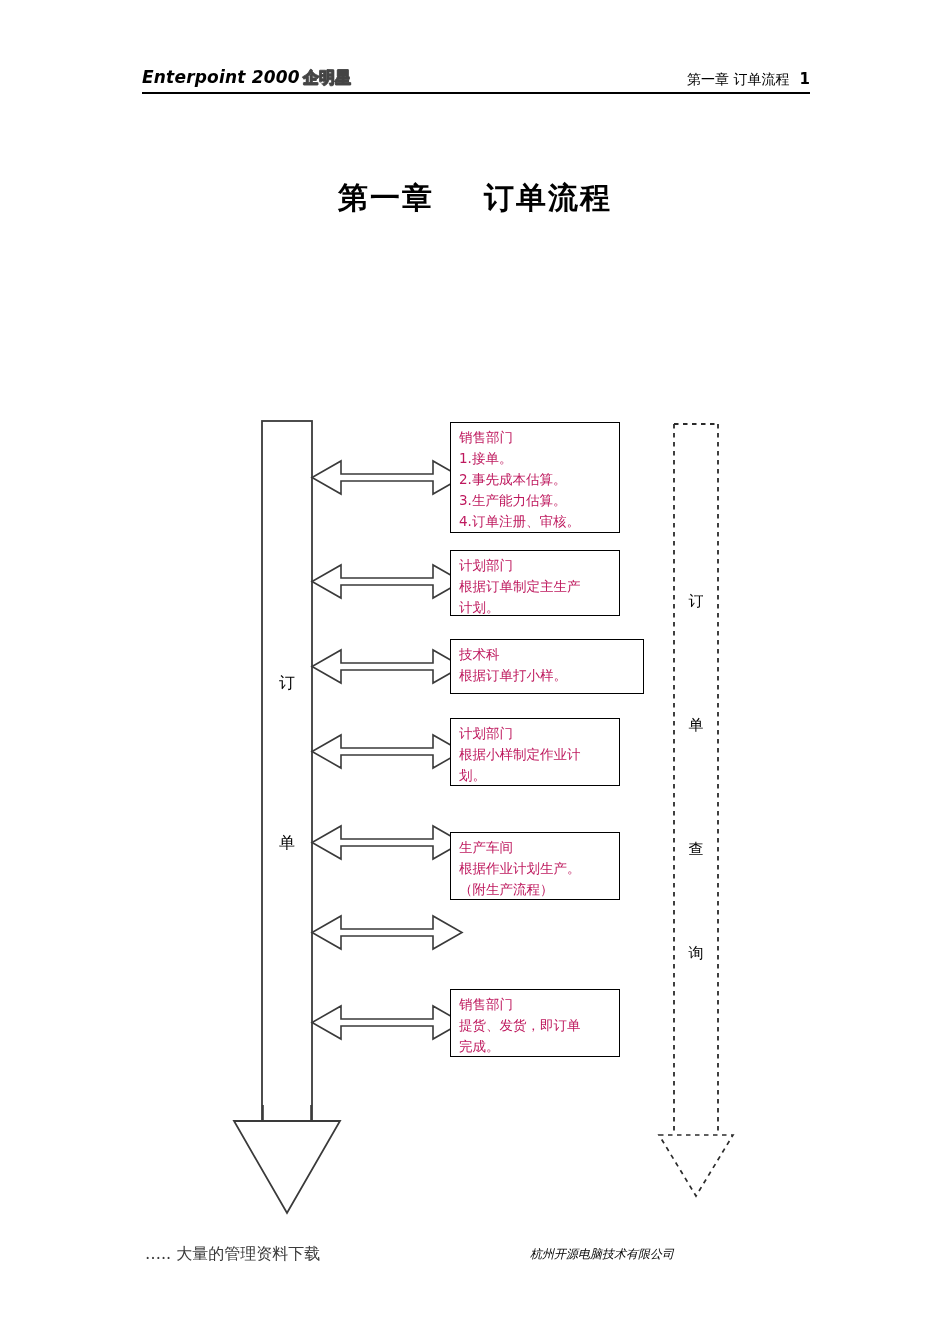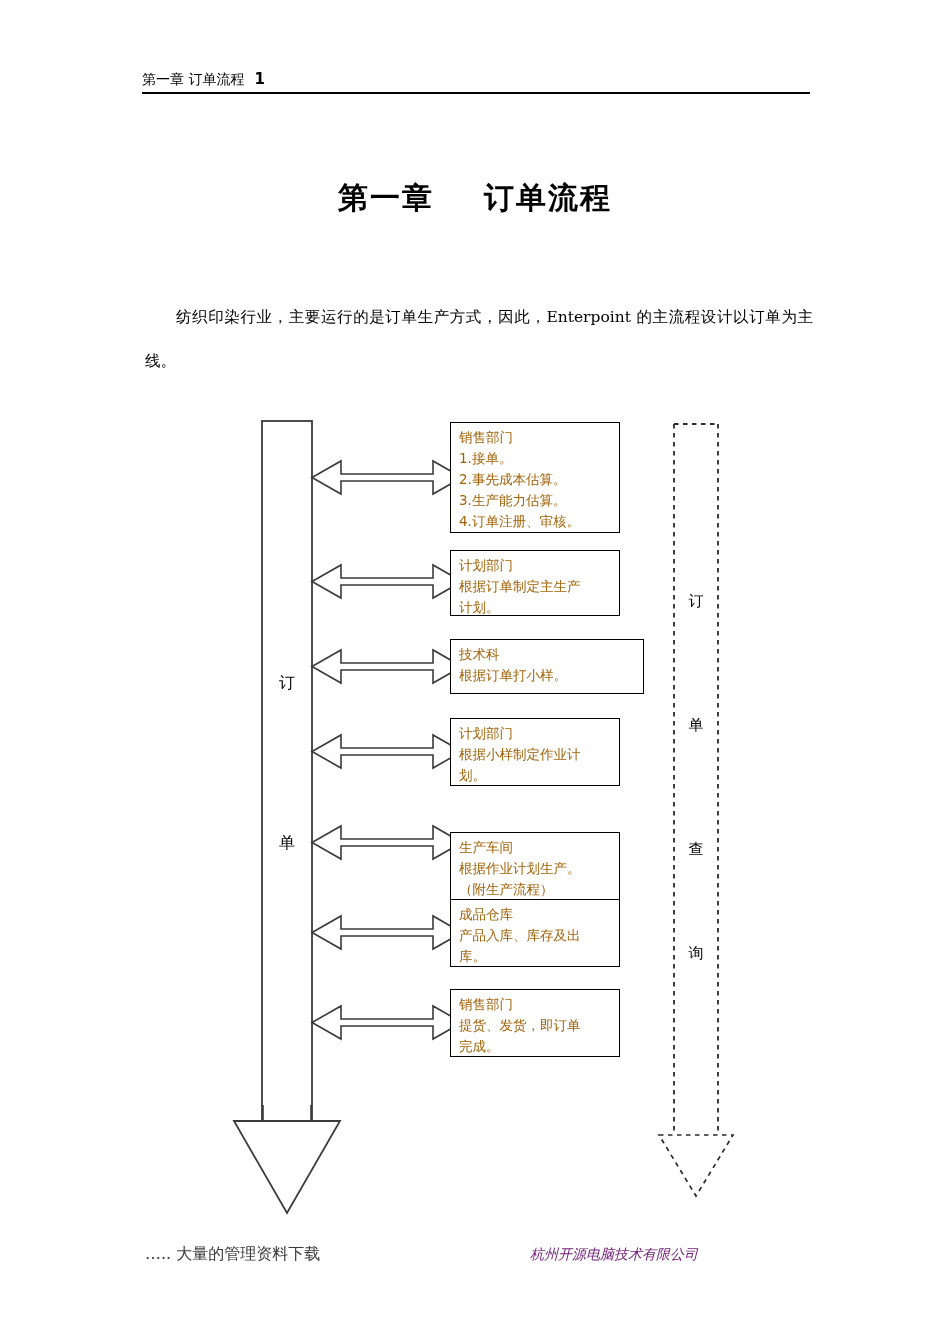--- a/index.html
+++ b/index.html
@@ -111,21 +111,21 @@
   .proc-box {
     position: absolute;
     border: 1.6px solid #000;
     background: #ffffff;
     box-sizing: border-box;
     font-family: "DejaVu Sans", "Liberation Sans", sans-serif;
     font-size: 13.5px;
     line-height: 21px;
     padding: 4px 6px 3px 8px;
     white-space: pre-line;
-    color: #a16207;
+    color: #be185d;
   }
 
   
   .vlabel {
     position: absolute;
     font-family: "DejaVu Serif", "Liberation Serif", serif;
     font-size: 16px;
     text-align: center;
     width: 24px;
     color: #000;
@@ -155,39 +155,42 @@
     font-family: "DejaVu Serif", "Liberation Serif", serif;
     font-size: 16px;
     color: #3a3a3a;
   }
   .footer-right {
     position: absolute;
     left: 385px;
     top: 2px;
     font-family: "DejaVu Serif", "Liberation Serif", serif;
     font-style: italic;
-    font-size: 14px;
-    color: #701a75;
+    font-size: 12px;
+    color: #000000;
   }
 </style>
 </head>
 <body>
 
 <div class="page">
 
   <div class="header">
+    <div class="header-left">
+      <span class="header-brand">Enterpoint 2000</span>
+      <span class="header-brand-cn">企明星</span>
+    </div>
     <div class="header-right">
       <span>第一章 订单流程</span>
       <span class="header-page-no">1</span>
     </div>
   </div>
 
   <div class="chapter-title">第一章    订单流程</div>
 
-  <div class="body-para">纺织印染行业，主要运行的是订单生产方式，因此，Enterpoint 的主流程设计以订单为主线。</div>
 
   <div class="diagram">
     <svg width="950" height="1344" viewBox="0 0 950 1344" xmlns="http://www.w3.org/2000/svg">
 
       <g>
 
         <rect x="262" y="421" width="50" height="700" fill="#ffffff" stroke="#3a3a3a" stroke-width="1.8"></rect>
 
         <rect x="263.5" y="1112" width="47" height="12" fill="#ffffff"></rect>
 
@@ -228,23 +231,20 @@
 根据订单打小样。</div>
 
   <div class="proc-box" style="left:450px; top:718px; width:170px; height:68px;">计划部门
 根据小样制定作业计
 划。</div>
 
   <div class="proc-box" style="left:450px; top:808px; width:170px; height:68px;margin-top:24px;">生产车间
 根据作业计划生产。
 （附生产流程）</div>
 
-  <div class="proc-box" style="left:450px; top:899px; width:170px; height:68px;">成品仓库
-产品入库、库存及出
-库。</div>
 
   <div class="proc-box" style="left:450px; top:989px; width:170px; height:68px;">销售部门
 提货、发货，即订单
 完成。</div>
 
   <div class="vlabel" style="left:275px; top:673px;">订</div>
   <div class="vlabel" style="left:275px; top:833px;">单</div>
 
   <div class="vlabel-dashed" style="left:684px; top:592px;">订</div>
   <div class="vlabel-dashed" style="left:684px; top:716px;">单</div>

